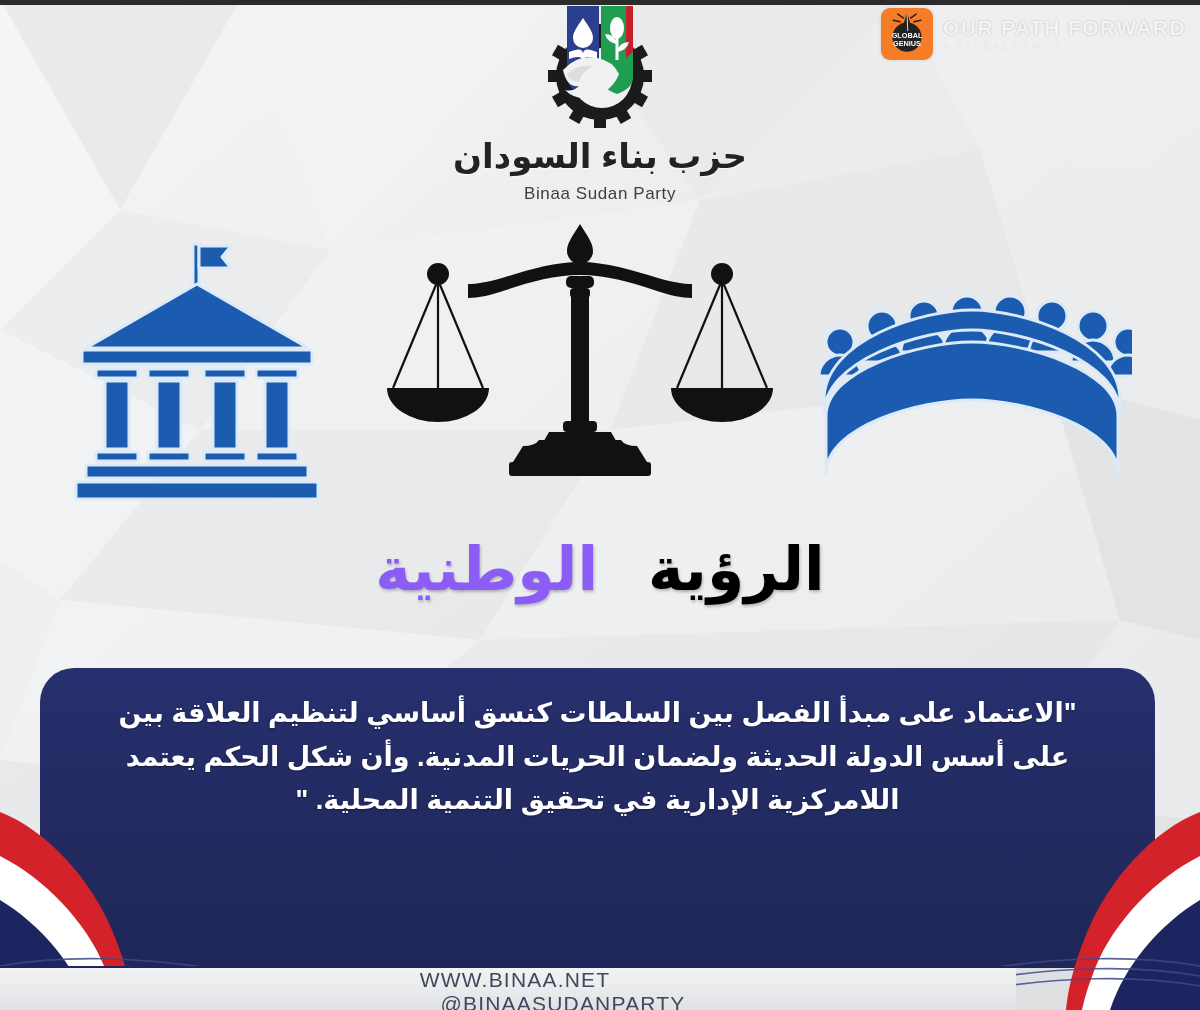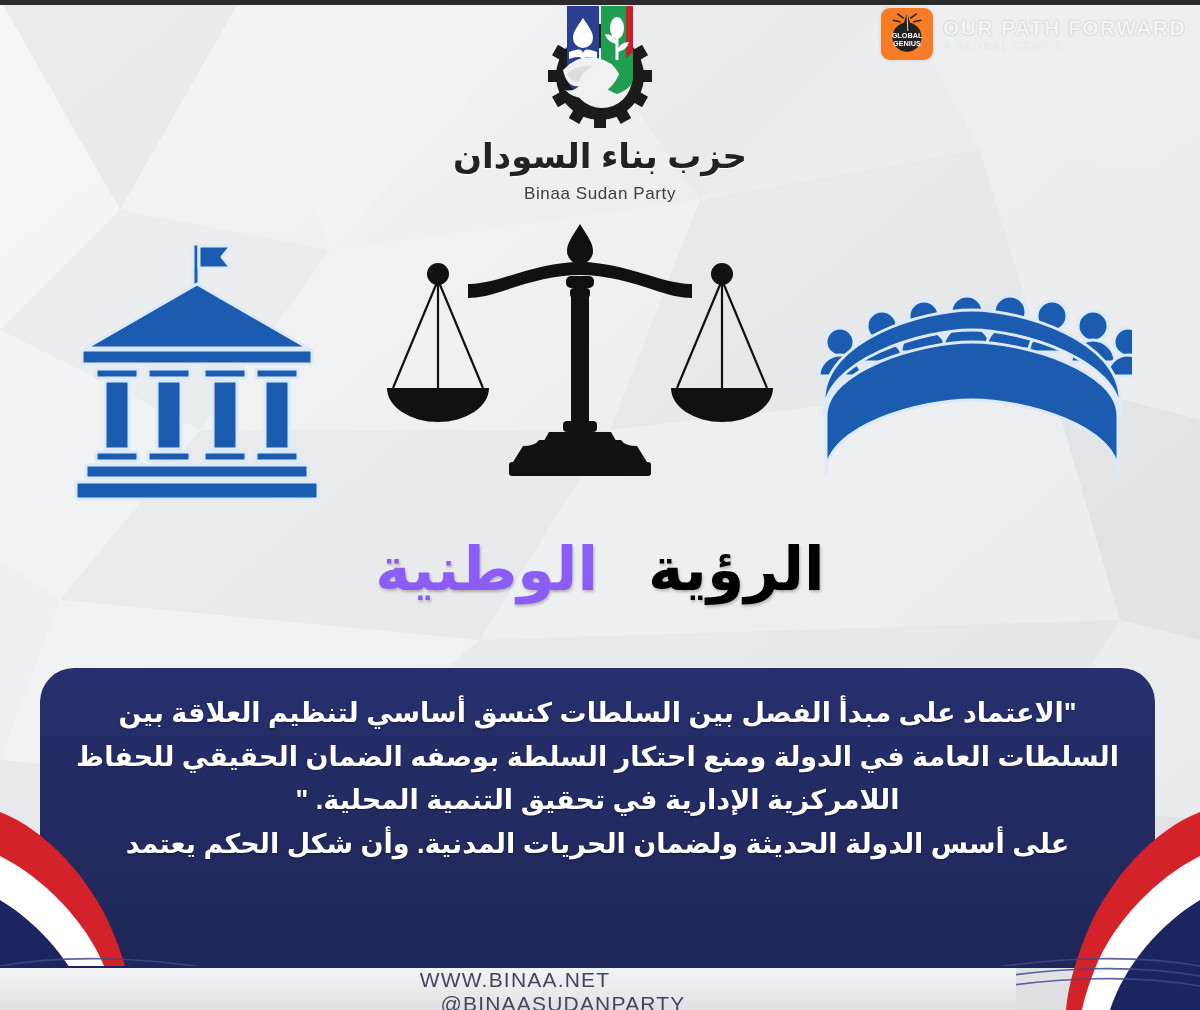--- a/index.html
+++ b/index.html
@@ -339,23 +339,22 @@
 
   <div class="headline">
     <span class="hl-blue">الرؤية</span>
     <span>&nbsp;</span>
     <span class="hl-red">الوطنية</span>
   </div>
 
   <div class="quote-panel">
     <div class="quote-text">
       <span class="quote-line">"الاعتماد على مبدأ الفصل بين السلطات كنسق أساسي لتنظيم العلاقة بين</span>
-      <span class="quote-line">السلطات العامة في الدولة ومنع احتكار السلطة بوصفه الضمان الحقيقي للحفاظ</span>
+      <span class="quote-line">على أسس الدولة الحديثة ولضمان الحريات المدنية. وأن شكل الحكم يعتمد</span>
       <span class="quote-line">اللامركزية الإدارية في تحقيق التنمية المحلية. "</span>
-      <span class="quote-line">على أسس الدولة الحديثة ولضمان الحريات المدنية. وأن شكل الحكم يعتمد</span>
     </div>
   </div>
 
   <svg class="ribbons" viewBox="0 0 1200 250" preserveAspectRatio="none">
 
     <g>
       <path d="M0 52 C46 70 90 118 112 170 C126 204 132 228 134 250 L0 250 Z" fill="#d3222a"></path>
       <path d="M0 96 C44 118 86 162 104 206 C112 226 116 240 118 250 L0 250 Z" fill="#ffffff"></path>
       <path d="M0 140 C40 164 76 206 90 250 L0 250 Z" fill="#1d2560"></path>
     </g>

